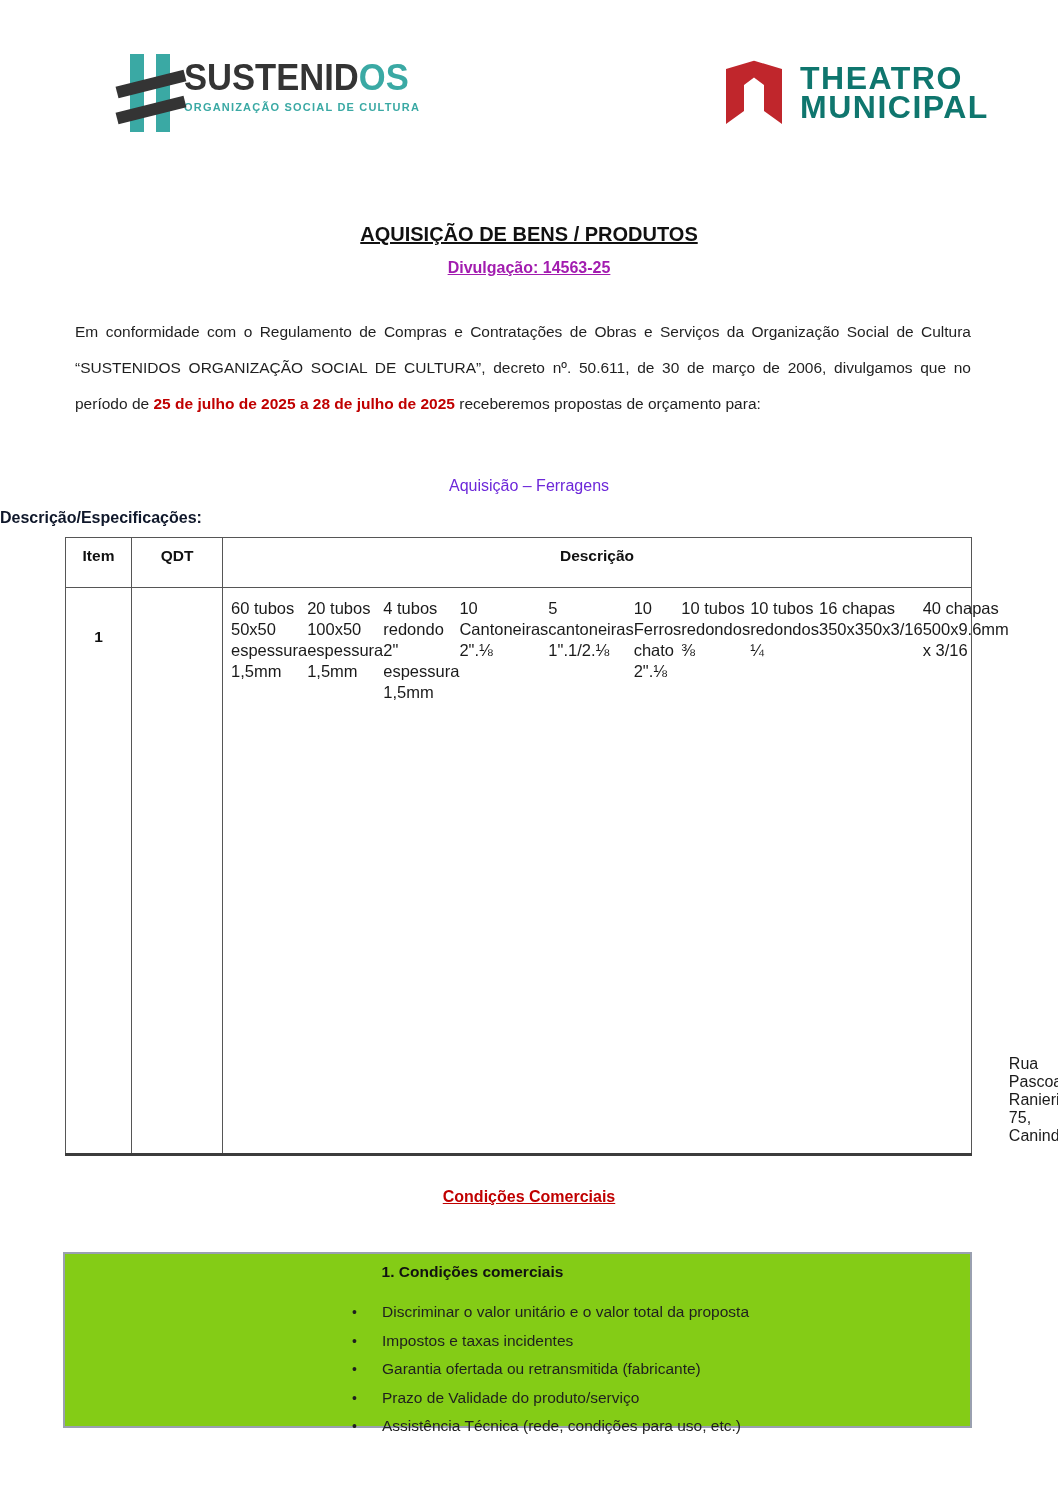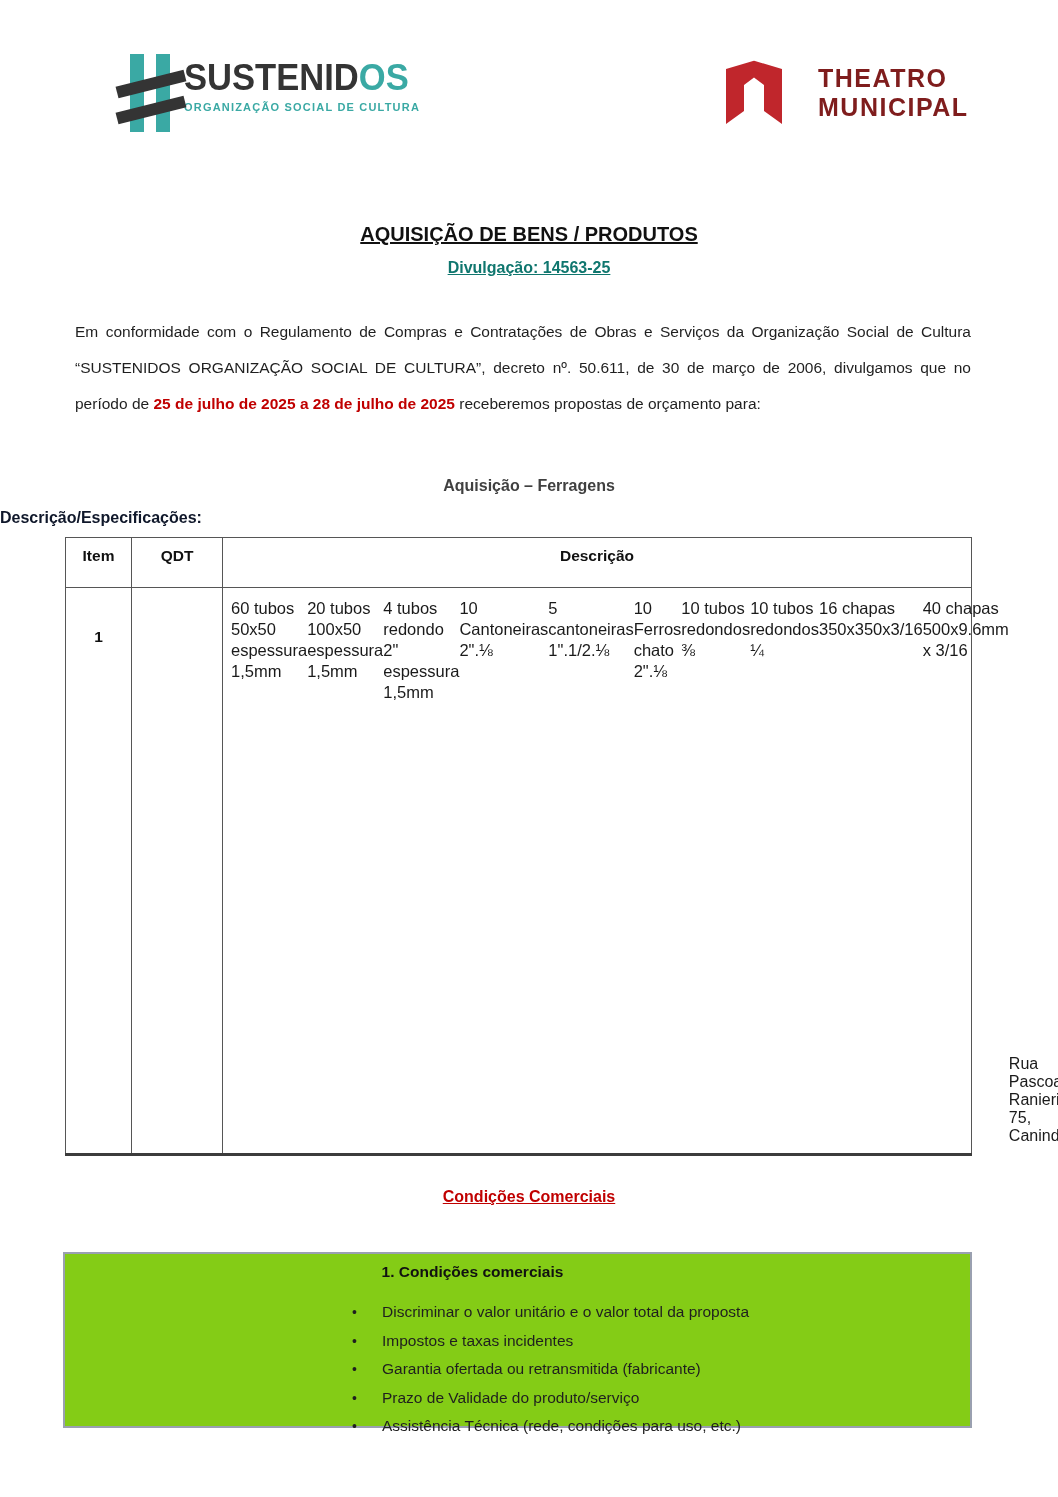--- a/index.html
+++ b/index.html
@@ -41,48 +41,48 @@
     margin-top: 5px; font-size: 11px; font-weight: 700;
     color: #3aa9a4; letter-spacing: 1.2px; white-space: nowrap;
   }
 
   .logo-theatro {
     position: absolute; left: 722px; top: 58px;
     display: flex; align-items: center;
   }
   .theatro-arch { width: 64px; height: 70px; }
   .theatro-text {
-    margin-left: 32px; font-size: 25px; font-weight: 800;
-    color: #7f1d1d; letter-spacing: 1.5px; line-height: 29px;
+    margin-left: 14px; font-size: 32px; font-weight: 800;
+    color: #0f766e; letter-spacing: 1.5px; line-height: 29px;
     white-space: nowrap;
   }
 
   
   .doc-title {
     position: absolute; top: 223px; left: 0; width: 100%;
     text-align: center; font-size: 20px; font-weight: 700;
     text-decoration: underline; color: #111;
   }
   .doc-subtitle {
     position: absolute; top: 259px; left: 0; width: 100%;
     text-align: center; font-size: 16px; font-weight: 700;
-    text-decoration: underline; color: #0f766e;
+    text-decoration: underline; color: #a21caf;
   }
 
   
   .intro {
     position: absolute; top: 314px; left: 75px; width: 896px;
     font-size: 15.5px; line-height: 36px; text-align: justify;
     color: #1f1f1f;
   }
   .intro .highlight { color: #c00000; font-weight: 700; }
 
   .section-heading {
     position: absolute; top: 477px; left: 0; width: 100%;
-    text-align: center; font-size: 16px; font-weight: 700; color: #404040;
+    text-align: center; font-size: 16px; font-weight: 400; color: #6d28d9;
   }
   .spec-heading {
     position: absolute; top: 509px; left: 0; width: 100%;
     font-size: 16px; font-weight: 700; color: #0f172a;
   }
 
   
   .spec-table {
     position: absolute; top: 537px; left: 65px; width: 907px;
     border-collapse: collapse; table-layout: fixed;

